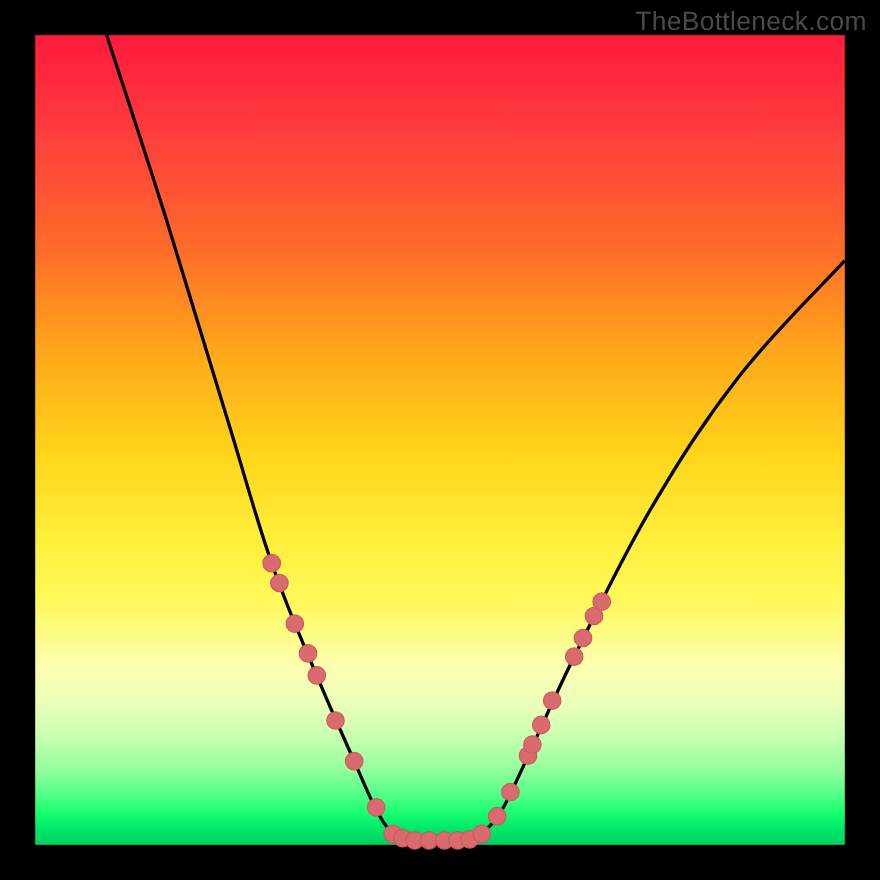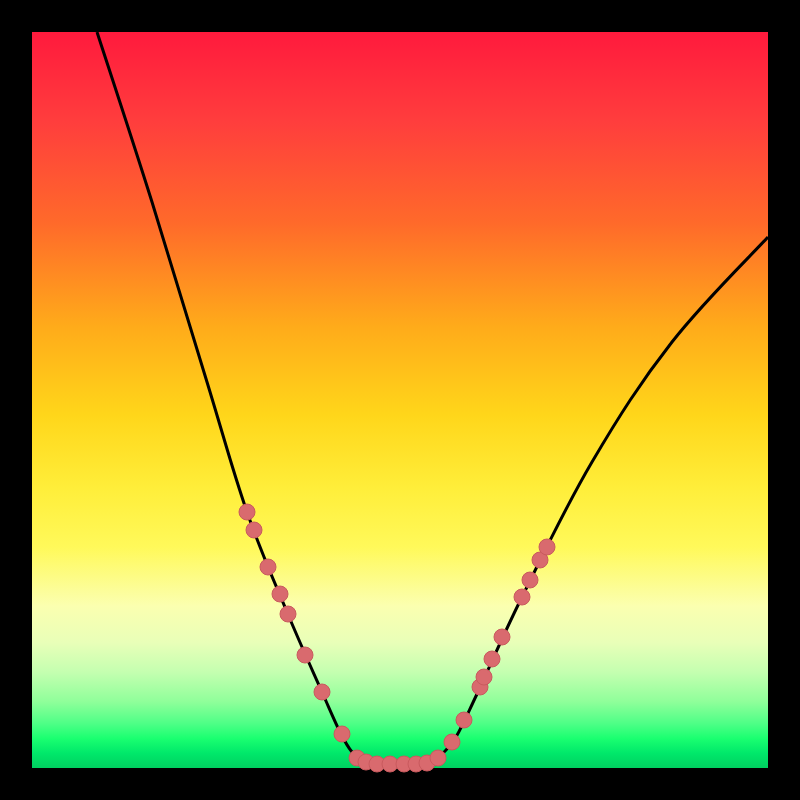--- a/index.html
+++ b/index.html
@@ -58,20 +58,21 @@
     width: 736px;
     height: 736px;
     overflow: visible;
   }
 </style>
 </head>
 <body>
 
 <div class="frame">
 
+  <div class="watermark">TheBottleneck.com</div>
 
   <div class="plot-area">
     <svg class="curve" viewBox="0 0 736 736">
       <path id="curve-path" fill="none" stroke-width="3" stroke="#000000" d="M 65 0 C 74.9 30.599999999999998, 100.2 107, 120 170 C 139.8 233, 157.9 294.2, 175 350 C 192.1 405.8, 200.6 438.6, 215 480 C 229.4 521.4, 241.5 547.6, 255 580 C 268.5 612.4, 280.46 638.4, 290 660 C 299.54 681.6, 302.6 689.2, 308 700 C 313.4 710.8, 315.5 714.6, 320 720 C 324.5 725.4, 328.5 727.84, 333 730 C 337.5 732.16, 335.64 731.64, 345 732 C 354.36 732.36, 375.28 732.36, 385 732 C 394.72 731.64, 394.5 731.8, 399 730 C 403.5 728.2, 405.5 726.5, 410 722 C 414.5 717.5, 417.7 715.8, 424 705 C 430.3 694.2, 433.12 687.2, 445 662 C 456.88 636.8, 469.3 606.76, 490 565 C 510.7 523.24, 533 475.9, 560 430 C 587 384.1, 608.32 350.5, 640 310 C 671.68 269.5, 718.72 223.9, 736 205"></path>
       <g id="dot-layer">
           <circle cx="215" cy="480" r="8" fill="#d96a6e" stroke="#c95a5e" stroke-width="1"></circle>
           <circle cx="222" cy="498" r="8" fill="#d96a6e" stroke="#c95a5e" stroke-width="1"></circle>
           <circle cx="236" cy="535" r="8" fill="#d96a6e" stroke="#c95a5e" stroke-width="1"></circle>
           <circle cx="248" cy="562" r="8" fill="#d96a6e" stroke="#c95a5e" stroke-width="1"></circle>
           <circle cx="256" cy="582" r="8" fill="#d96a6e" stroke="#c95a5e" stroke-width="1"></circle>

